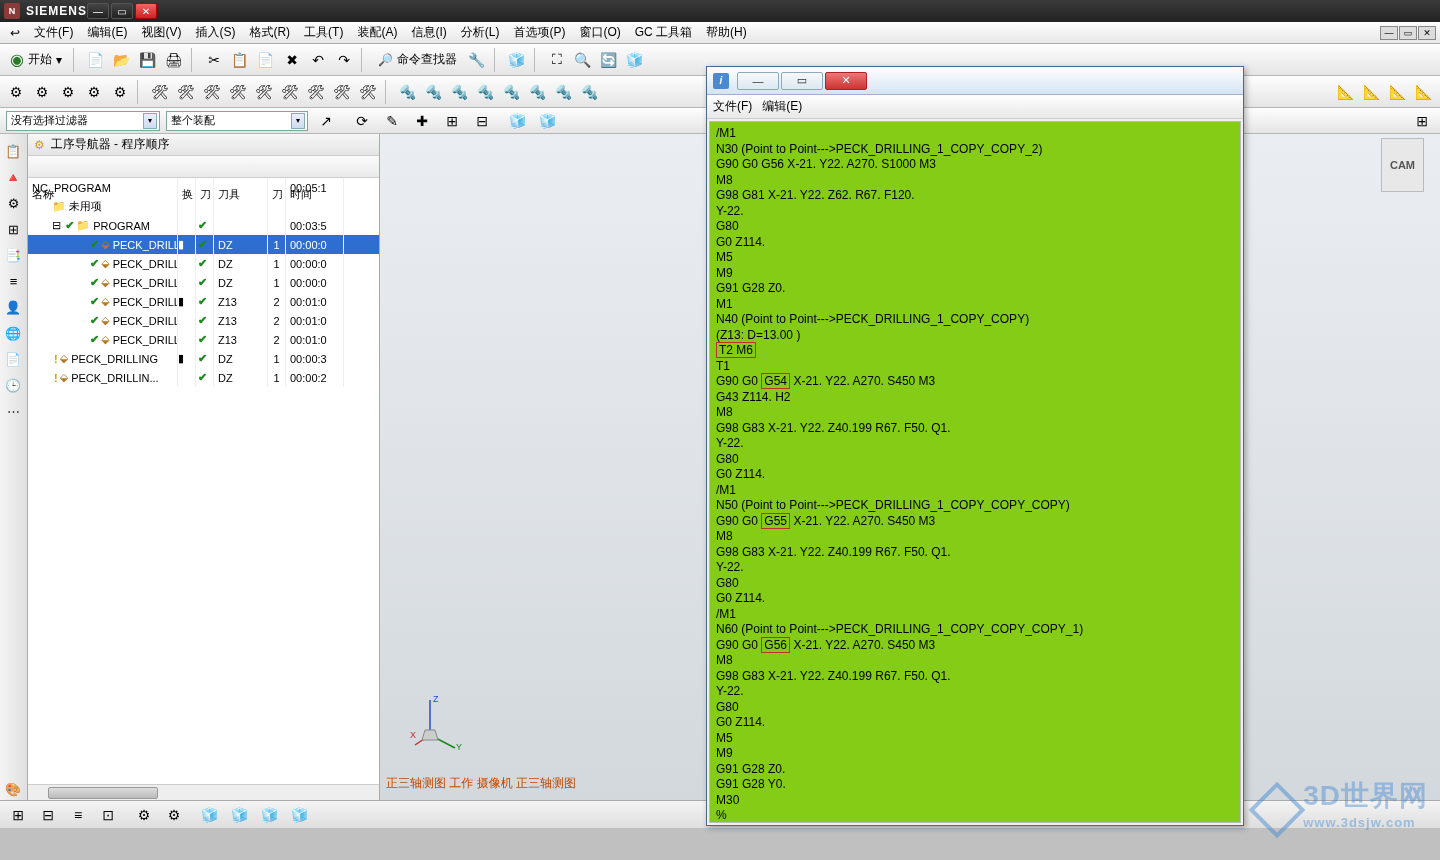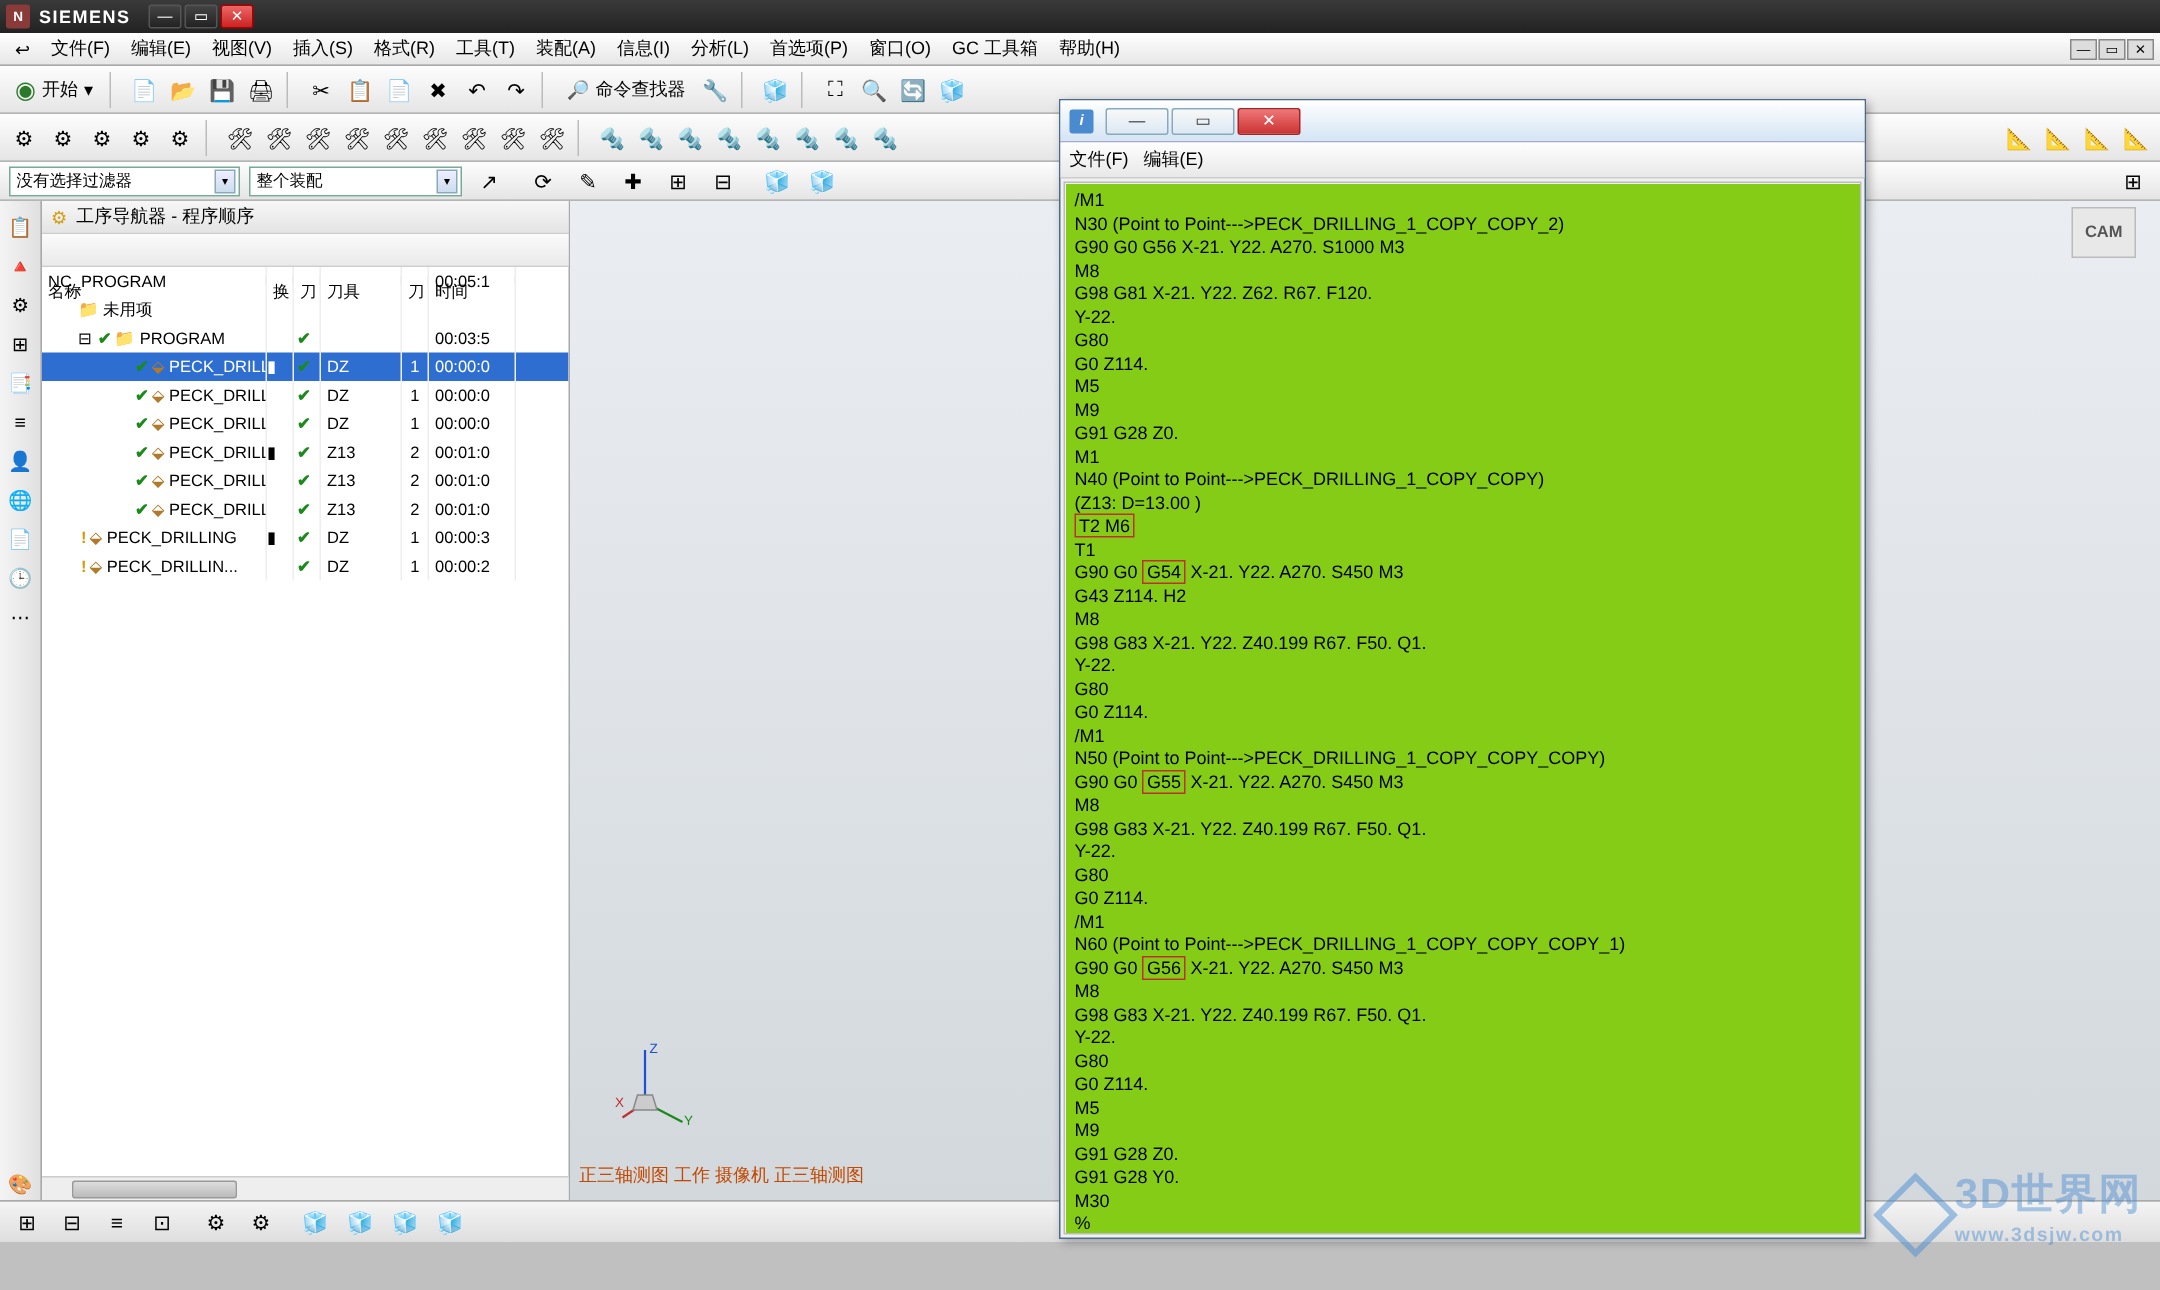--- a/index.html
+++ b/index.html
@@ -1,21 +1,21 @@
 <!DOCTYPE html>
 <html><head>
 <meta charset="utf-8">
 <style>
 * { box-sizing: border-box; margin: 0; padding: 0; font-family: "Microsoft YaHei", Arial, sans-serif; }
 body { width: 1440px; height: 860px; background: #c0c0c0; overflow: hidden; font-size: 12px; position: relative; }
 
 .titlebar { height: 22px; background: linear-gradient(#3a3a3a, #222); color: #fff; display: flex; align-items: center; padding: 0 4px; }
 .titlebar .logo { width: 16px; height: 16px; background: #8b3a3a; border-radius: 2px; margin-right: 6px; display:flex;align-items:center;justify-content:center;font-size:9px;font-weight:bold;color:#fff;}
 .titlebar .ttext { flex: 1; font-size: 12px; }
-.titlebar .brand { font-weight: bold; letter-spacing: 1px; margin-right: 12px; font-size: 12px; }
+.titlebar .brand { font-weight: bold; letter-spacing: 1px; font-size: 12px; }
 .titlebar .winbtns { display: flex; gap: 2px; }
 .titlebar .wb { width: 22px; height: 16px; background: linear-gradient(#444,#222); border: 1px solid #555; display: flex; align-items: center; justify-content: center; color: #fff; font-size: 10px; border-radius: 2px; }
 .titlebar .wb.red { background: linear-gradient(#e66,#c22); border-color: #a00; }
 
 .menubar { height: 22px; background: linear-gradient(#fefefe,#e7e7e7); border-bottom: 1px solid #aaa; display: flex; align-items: center; padding: 0 4px; gap: 2px; }
 .menubar span { padding: 2px 6px; cursor: default; font-size: 12px; }
 .menubar .mini { margin-left: auto; display:flex; gap:1px; }
 .menubar .mini div { width: 18px; height: 14px; border: 1px solid #888; background: #ddd; font-size: 9px; display:flex;align-items:center;justify-content:center;}
 
 .toolbar { height: 32px; background: linear-gradient(#fdfdfd,#e5e5e5); border-bottom: 1px solid #b5b5b5; display: flex; align-items: center; padding: 0 4px; gap: 2px; }
@@ -46,21 +46,21 @@
 .row { display: flex; height: 19px; align-items: center; }
 .row.sel { background: #2f6ed1; color: #fff; }
 .row div { border-right: 1px solid #eee; display:flex;align-items:center;height:100%; }
 .row .col-name { padding-left: 4px; white-space: nowrap; overflow: hidden; }
 .chk { color: #1a8a1a; font-weight: bold; font-size: 11px; padding: 0 2px;}
 .ic-folder { color: #caa34a; margin-right: 3px;}
 .ic-op { color: #b07a2a; margin-right: 3px;}
 .warn { color: #d49a00; font-weight: bold; padding: 0 2px; }
 
 .viewport { flex: 1; background: linear-gradient(#eaeef2,#d3d8dd); position: relative; }
-.cam-tag { position: absolute; top: 4px; right: 16px; background: #e8e8e8; border: 1px solid #bbb; padding: 10px 8px; font-size: 11px; font-weight: bold; color: #555; }
+.cam-tag { position: absolute; top: 4px; right: 16px; background: #e8e8e8; border: 1px solid #bbb; padding: 20px 8px; font-size: 11px; font-weight: bold; color: #555; }
 .triad { position: absolute; bottom: 50px; left: 30px; width: 60px; height: 60px; }
 .view-label { position: absolute; bottom: 8px; left: 6px; color: #c24a00; font-size: 12px; }
 .axis-label { position: absolute; font-size: 12px; font-weight: bold; }
 
 .info-window { position: absolute; left: 706px; top: 66px; width: 538px; height: 760px; background: #f0f0f0; border: 1px solid #4a6a8a; box-shadow: 2px 2px 6px rgba(0,0,0,0.3); display:flex; flex-direction: column;}
 .info-title { height: 28px; background: linear-gradient(#fff,#d4e4f4); display: flex; align-items: center; padding: 0 6px; border-bottom: 1px solid #aac; }
 .info-title .ic { width: 16px; height: 16px; background: #4a8acf; border-radius: 2px; color: #fff; display:flex;align-items:center;justify-content:center;font-size:10px;font-style:italic;font-weight:bold;margin-right:6px;}
 .info-title .t { flex: 1; font-size: 12px; }
 .info-title .wbtn { width: 42px; height: 18px; margin-left: 2px; border-radius: 2px; display:flex;align-items:center;justify-content:center;font-size:11px;color:#333;border:1px solid #8ab;background:linear-gradient(#f8f8f8,#dce8f4);}
 .info-title .wbtn.cl { background: linear-gradient(#e77,#c33); color: #fff; border-color: #a22; }

